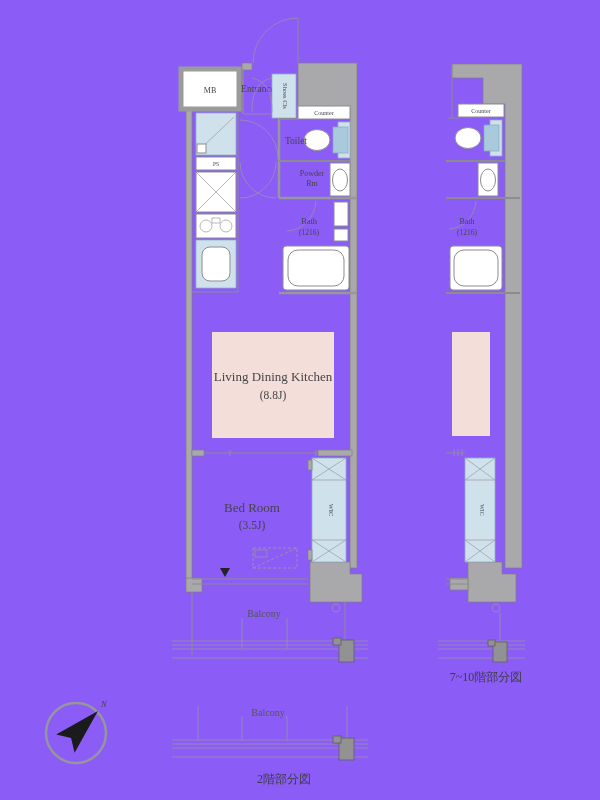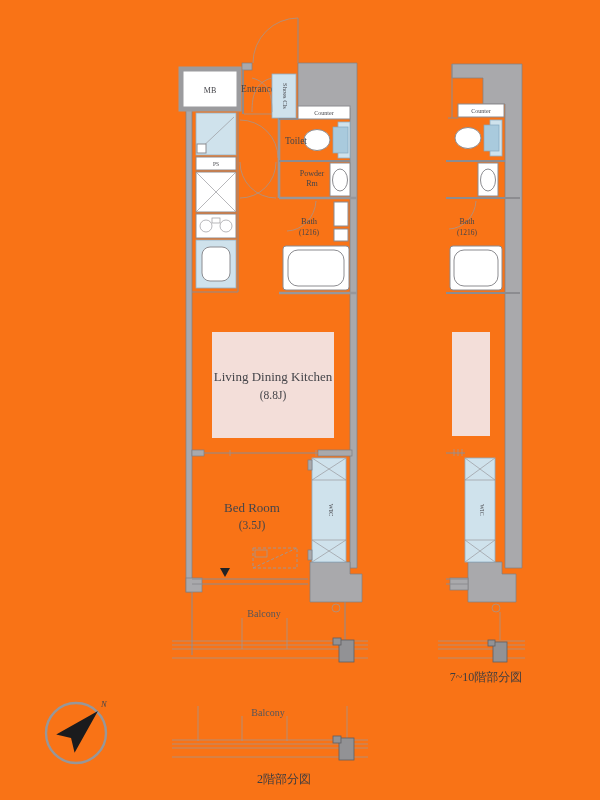--- a/index.html
+++ b/index.html
@@ -1,16 +1,16 @@
 <!DOCTYPE html>
 <html><head>
 <meta charset="utf-8">
 <style>
   html,body{margin:0;padding:0;background:#ffffff;}
-  .stage{position:relative;width:600px;height:800px;background:#f97316;overflow:hidden;}
+  .stage{position:relative;width:600px;height:800px;background:#8b5cf6;overflow:hidden;}
   svg{display:block;}
   .t{font-family:"Liberation Serif","DejaVu Serif",serif;fill:#45454a;}
   .t13{font-size:13px;} .t11{font-size:11.5px;} .t10{font-size:10px;}
   .t9{font-size:9.5px;} .t85{font-size:8.5px;} .t8{font-size:8px;}
   .t75{font-size:7.5px;} .t65{font-size:6.5px;} .t6{font-size:6px;} .t55{font-size:5.5px;}
   .jp{font-size:12px;fill:#3c3c40;}
   .bal{fill:#55555a;}
   .w{fill:#a9a9ac;stroke:#7e7e82;stroke-width:.7;}
   .ln{stroke:#8c8c90;fill:none;stroke-width:1;}
   .ln2{stroke:#8c8c90;fill:none;stroke-width:1.8;}

